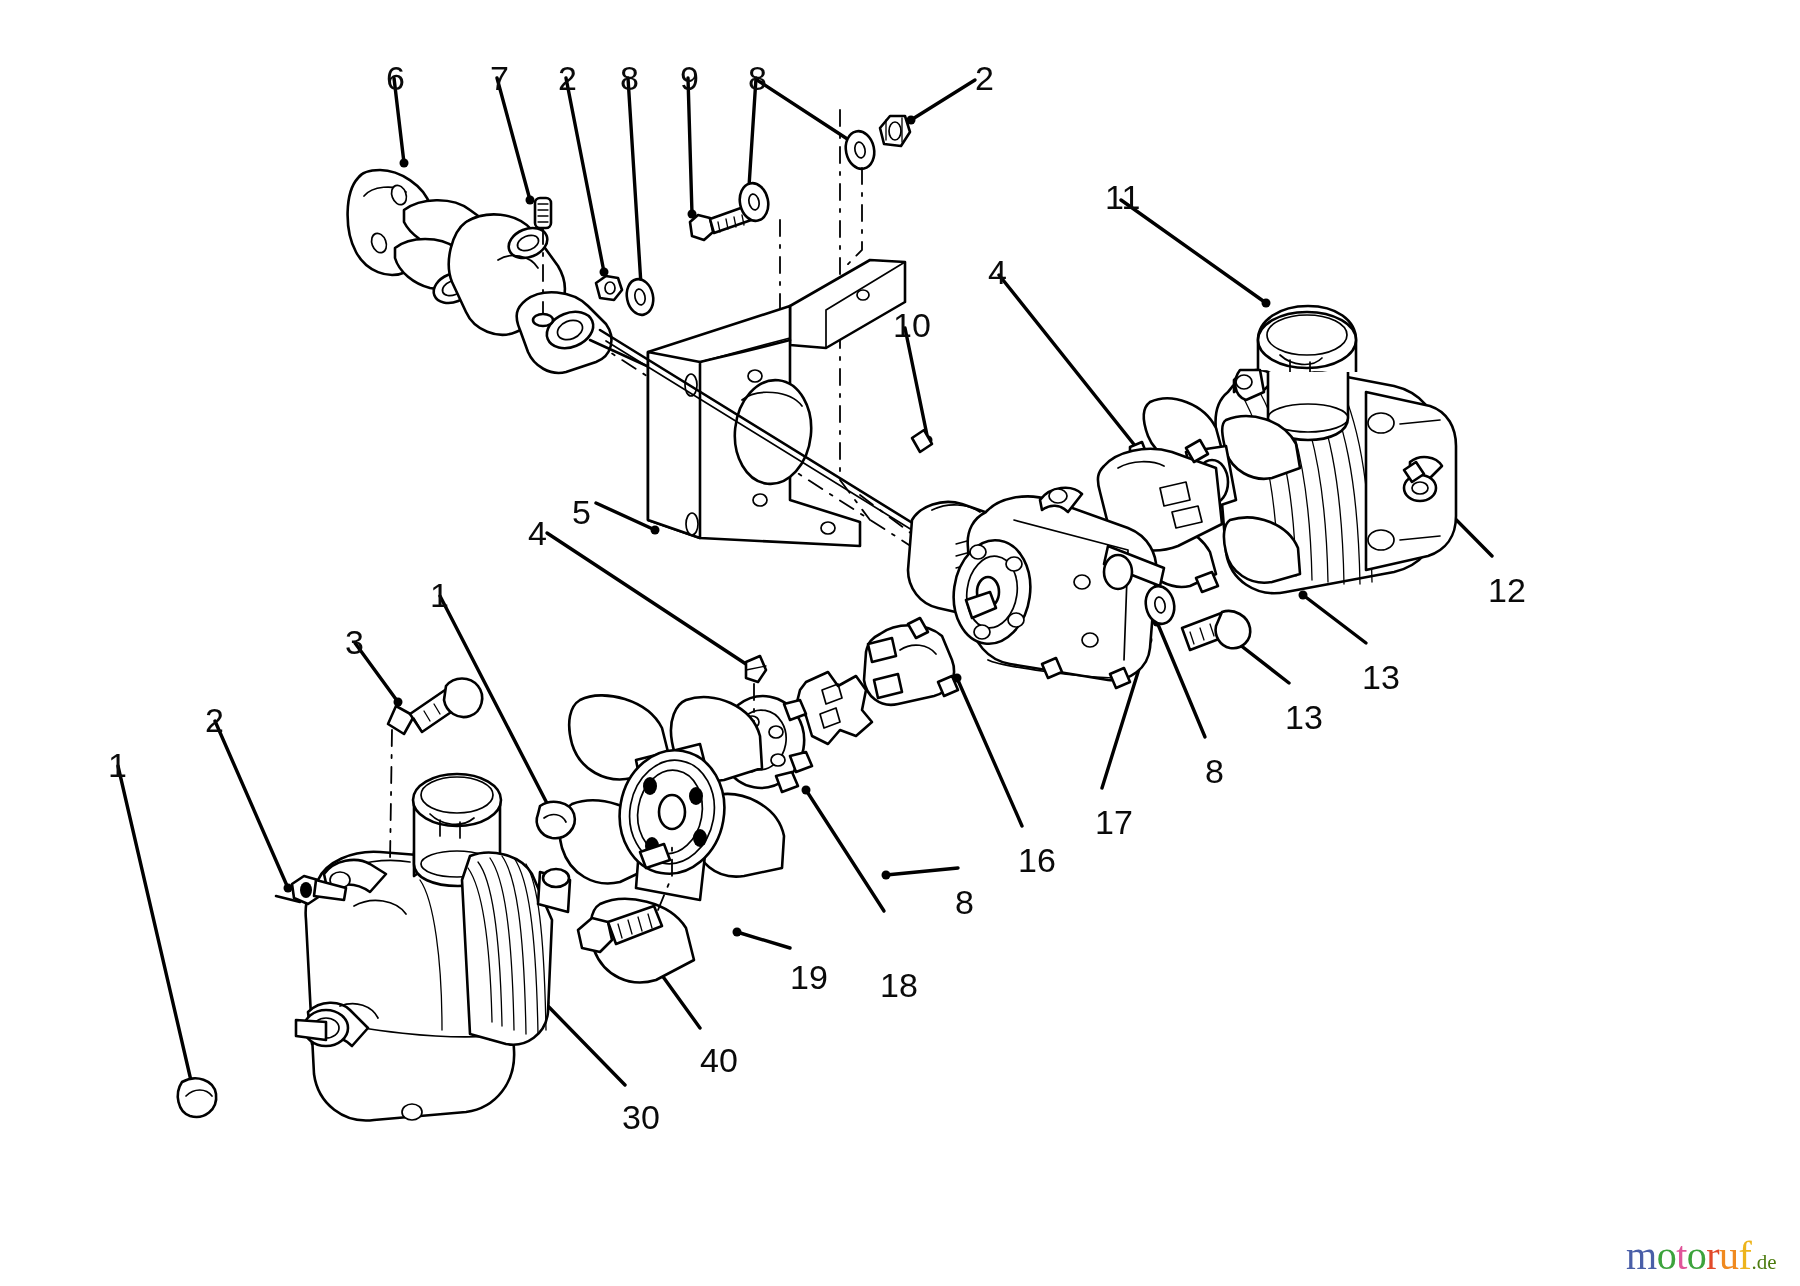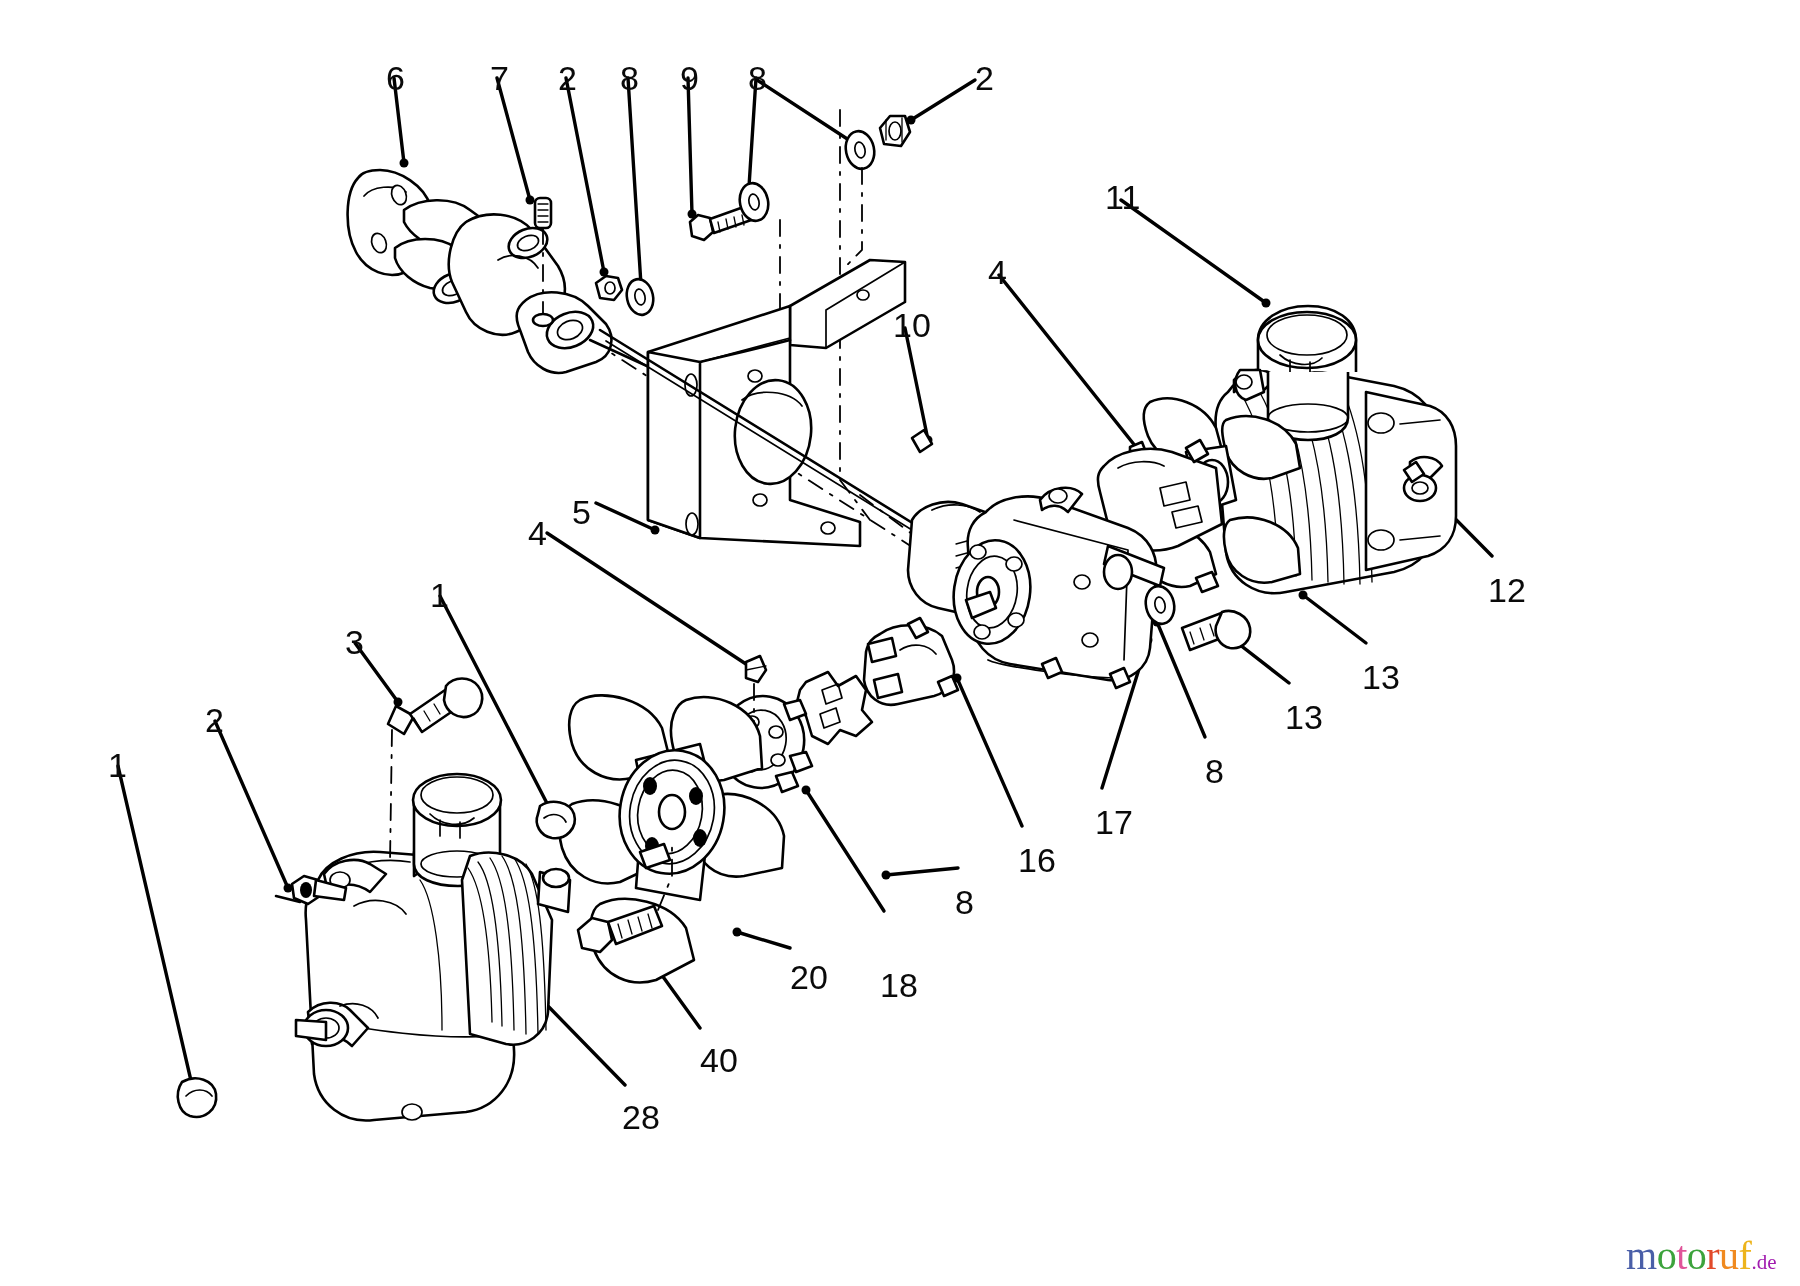--- a/index.html
+++ b/index.html
@@ -10,21 +10,21 @@
            line-height:1;letter-spacing:0px;user-select:none;}
   .logo{position:absolute;font-family:"Liberation Serif",serif;font-size:40px;font-weight:400;
         letter-spacing:-0.5px;white-space:nowrap;}
   .logo .l1{color:#4a5fa8}
   .logo .l2{color:#3ca33c}
   .logo .l3{color:#e0559a}
   .logo .l4{color:#3ca33c}
   .logo .l5{color:#e24a2a}
   .logo .l6{color:#f08a20}
   .logo .l7{color:#edb41c}
-  .logo .tld{color:#a21caf;font-size:21px;letter-spacing:0px}
+  .logo .tld{color:#4d7c0f;font-size:21px;letter-spacing:0px}
 </style>
 </head>
 <body>
 
 <div id="page">
 
   <svg id="art" viewBox="0 0 1800 1286" xmlns="http://www.w3.org/2000/svg">
     <defs>
       <style>
         .s{fill:none;stroke:#000;stroke-width:2.6;stroke-linecap:round;stroke-linejoin:round}
@@ -499,21 +499,21 @@
   <div class="callout" style="left:1285px;top:700px">13</div>
   <div class="callout" style="left:1205px;top:754px">8</div>
   <div class="callout" style="left:1095px;top:805px">17</div>
   <div class="callout" style="left:1018px;top:843px">16</div>
   <div class="callout" style="left:955px;top:885px">8</div>
   <div class="callout" style="left:880px;top:968px">18</div>
   <div class="callout" style="left:430px;top:578px">1</div>
   <div class="callout" style="left:345px;top:625px">3</div>
   <div class="callout" style="left:205px;top:703px">2</div>
   <div class="callout" style="left:108px;top:748px">1</div>
-  <div class="callout" style="left:790px;top:960px">20</div>
+  <div class="callout" style="left:790px;top:960px">19</div>
   <div class="callout" style="left:700px;top:1043px">40</div>
-  <div class="callout" style="left:622px;top:1100px">28</div>
+  <div class="callout" style="left:622px;top:1100px">30</div>
 
   <div class="logo" style="left:1626px;top:1232px">
     <span class="l1">m</span><span class="l2">o</span><span class="l3">t</span><span class="l4">o</span><span class="l5">r</span><span class="l6">u</span><span class="l7">f</span><span class="tld">.de</span>
   </div>
 
 </div>
 
 </body></html>

